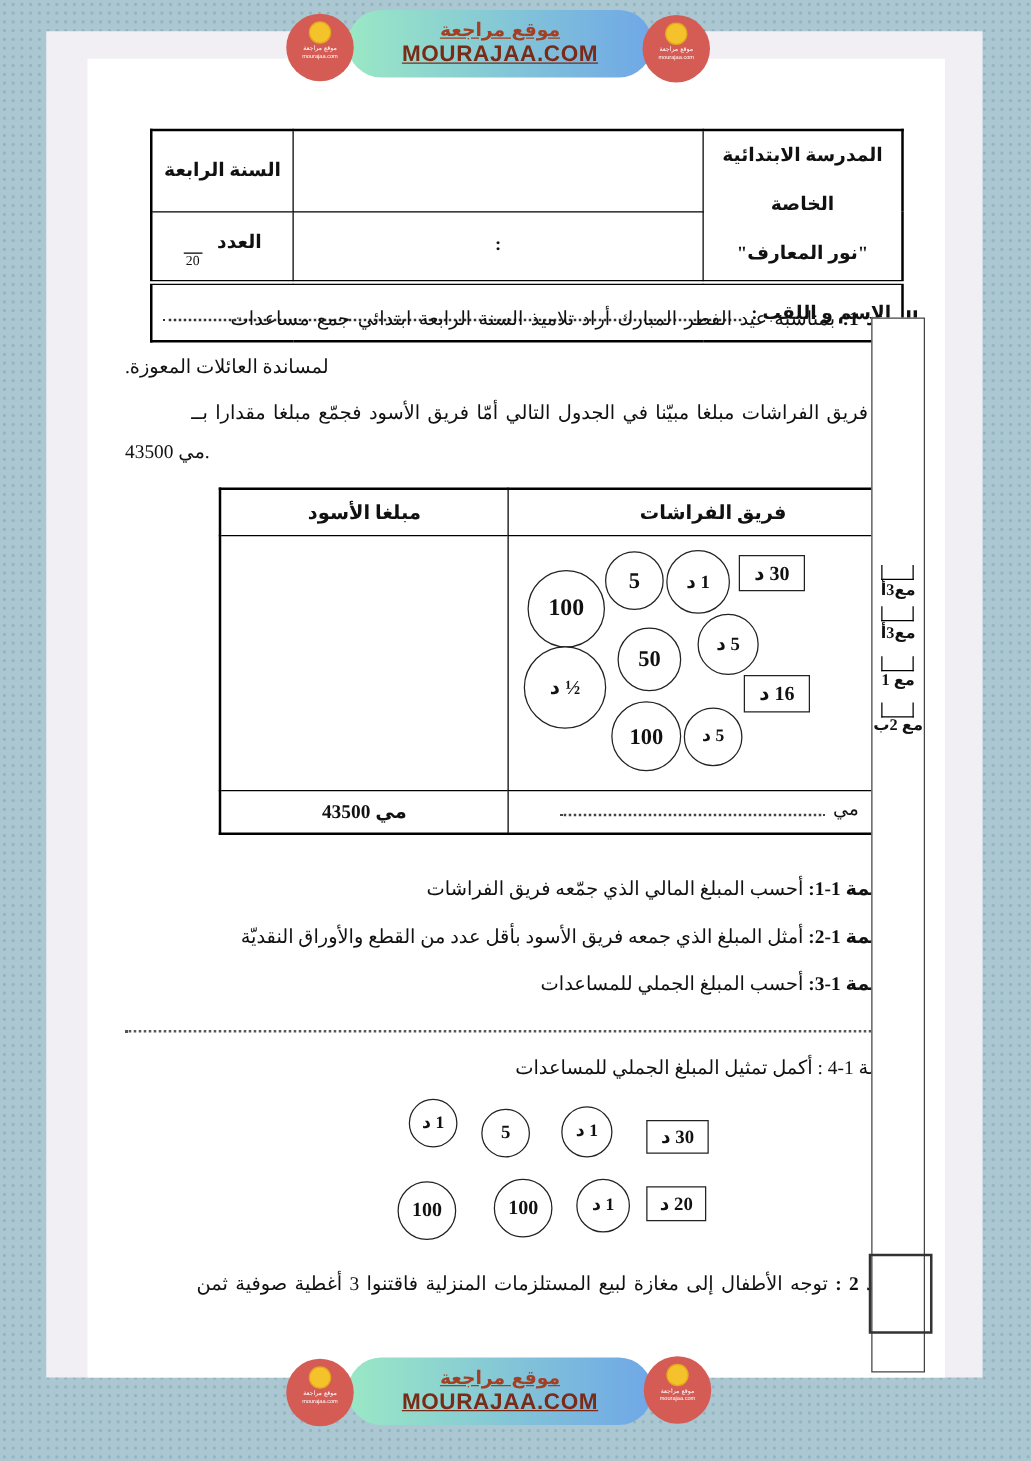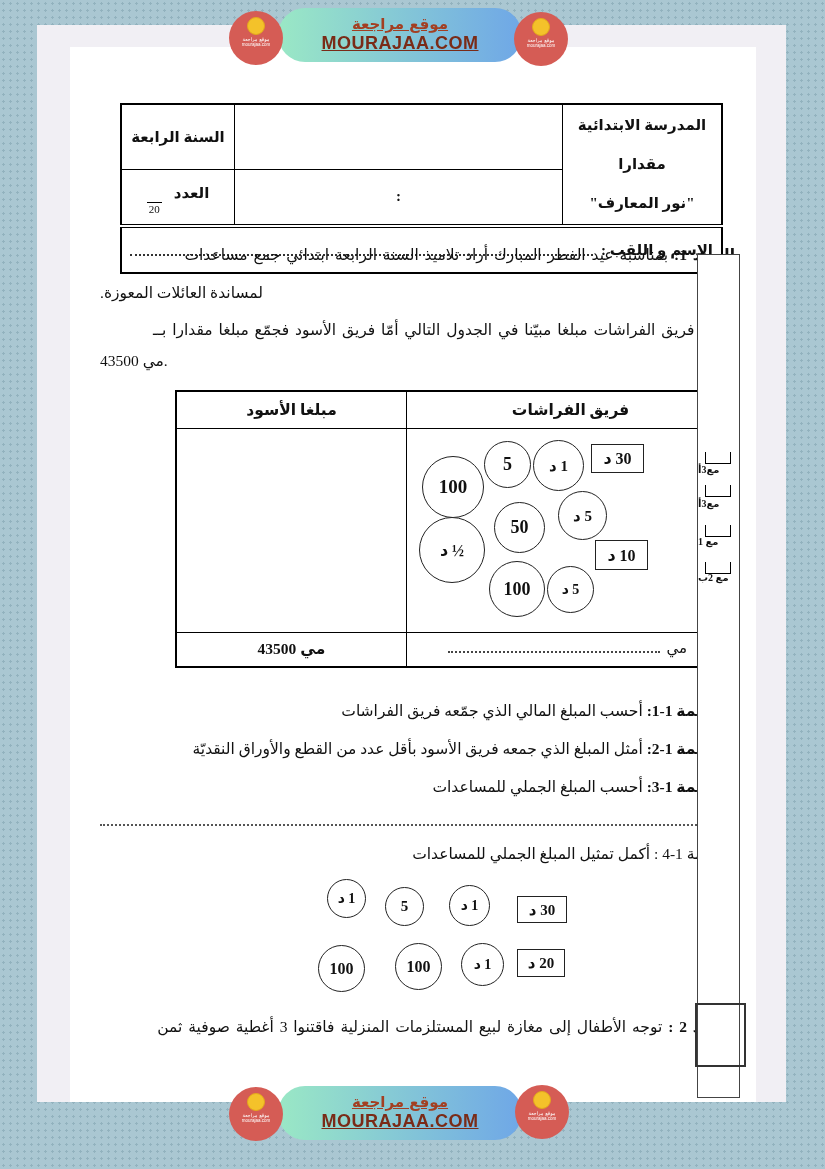--- a/index.html
+++ b/index.html
@@ -66,21 +66,21 @@
   .money{position:absolute;display:flex;align-items:center;justify-content:center;font-weight:bold;color:#111;box-sizing:border-box;background:#fff;}
   .coin{border:1.4px solid #222;border-radius:50%;}
   .note{border:1.6px solid #222;}
 
   .sep{left:100px;top:824px;width:636px;border-top:2px dotted #555;height:0;}
   .coins2{left:310px;top:873px;width:262px;height:130px;}
 
   
   .strip{left:697px;top:254px;width:43px;height:844px;border:1.2px solid #444;background:#fff;box-sizing:border-box;}
   .bracket{position:absolute;left:7px;width:26px;height:12px;border:1.2px solid #000;border-top:none;box-sizing:border-box;}
-  .mlabel{position:absolute;width:100%;text-align:left;font-weight:bold;font-size:10px;direction:rtl;line-height:1;}
+  .mlabel{position:absolute;width:100%;text-align:center;font-weight:bold;font-size:13px;direction:rtl;line-height:1;}
   .bottom-box{left:695px;top:1003px;width:47px;height:60px;border:2px solid #333;background:transparent;}
 </style>
 </head>
 <body>
 
 <div class="abs page"></div>
 <div class="abs content"></div>
 
 <div class="abs pill" style="left:278px;top:8px;">
   <div class="bt1">موقع مراجعة</div>
@@ -95,21 +95,21 @@
   <div class="yc"></div>
   <div class="l1">موقع مراجعة</div>
   <div class="l2">mourajaa.com</div>
 </div>
 
 <div class="abs hdr-table">
   <table dir="rtl">
     <tbody>
         <tr class="r1">
       <td class="cell-school" rowspan="2">
-        <div>المدرسة الابتدائية مقدارا</div>
+        <div>المدرسة الابتدائية الخاصة</div>
         <div>"نور المعارف"</div>
       </td>
       <td class="cell-mid"></td>
       <td class="cell-side">السنة الرابعة</td>
     </tr>
     <tr class="r2">
       <td class="cell-mid">:</td>
       <td class="cell-side" dir="rtl">
         <span>العدد</span><span class="frac">
               <span class="bar"></span>
@@ -144,21 +144,21 @@
     <tr>
       <td class="coins-cell">
         <div class="coins-wrap" id="coins1">
               <div class="money coin" dir="rtl" style="left: 15px; top: 27px; width: 62px; height: 62px; font-size: 19px;">100</div>
               <div class="money coin" dir="rtl" style="left: 77px; top: 12px; width: 47px; height: 47px; font-size: 18px;">5</div>
               <div class="money coin" dir="rtl" style="left: 126px; top: 11px; width: 51px; height: 51px; font-size: 15px;">1 د</div>
               <div class="money note" dir="rtl" style="left: 184px; top: 15px; width: 53px; height: 29px; font-size: 16px;">30 د</div>
               <div class="money coin" dir="rtl" style="left: 151px; top: 62px; width: 49px; height: 49px; font-size: 15px;">5 د</div>
               <div class="money coin" dir="rtl" style="left: 87px; top: 73px; width: 51px; height: 51px; font-size: 18px;">50</div>
               <div class="money coin" dir="rtl" style="left: 12px; top: 88px; width: 66px; height: 66px; font-size: 16px;">½ د</div>
-              <div class="money note" dir="rtl" style="left: 188px; top: 111px; width: 53px; height: 30px; font-size: 16px;">10 د</div>
+              <div class="money note" dir="rtl" style="left: 188px; top: 111px; width: 53px; height: 30px; font-size: 16px;">16 د</div>
               <div class="money coin" dir="rtl" style="left: 82px; top: 132px; width: 56px; height: 56px; font-size: 18px;">100</div>
               <div class="money coin" dir="rtl" style="left: 140px; top: 137px; width: 47px; height: 47px; font-size: 14px;">5 د</div>
             </div>
       </td>
       <td class="coins-cell"></td>
     </tr>
     <tr class="mt-foot">
       <td>
         <div class="foot-bf">
           <span class="cur">مي</span>

